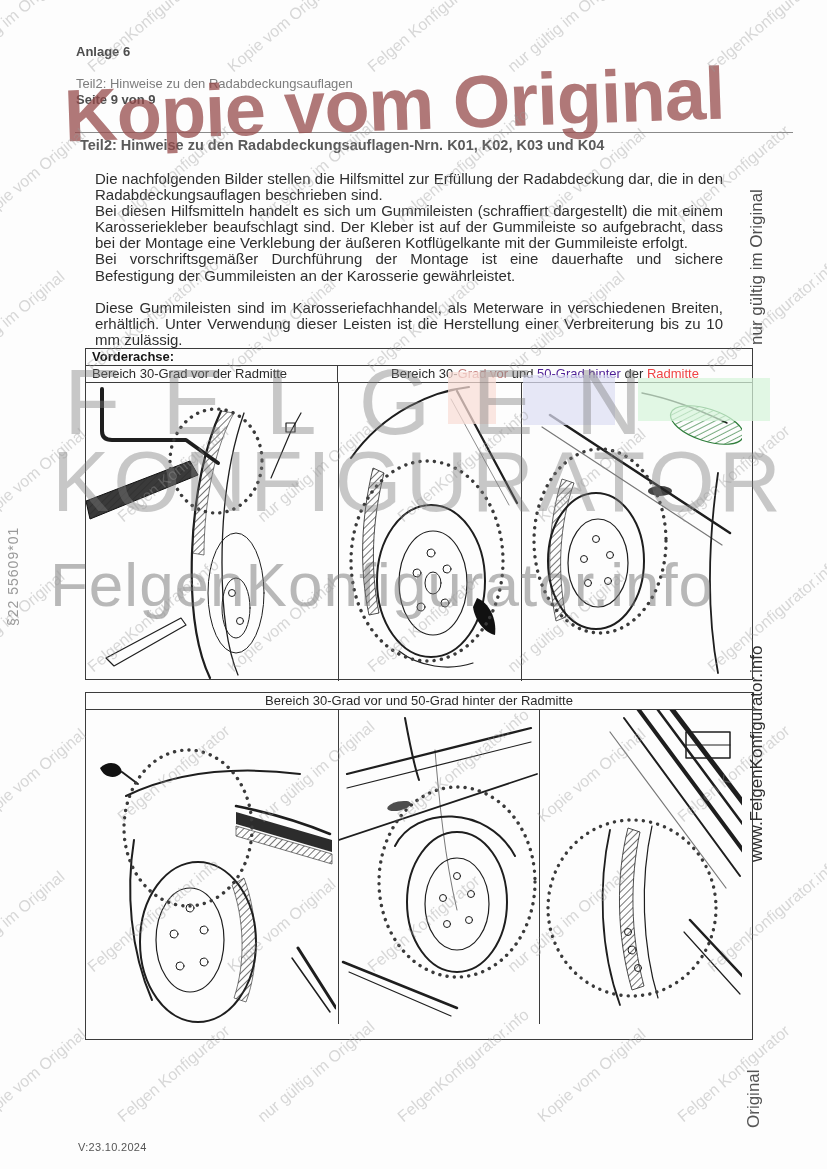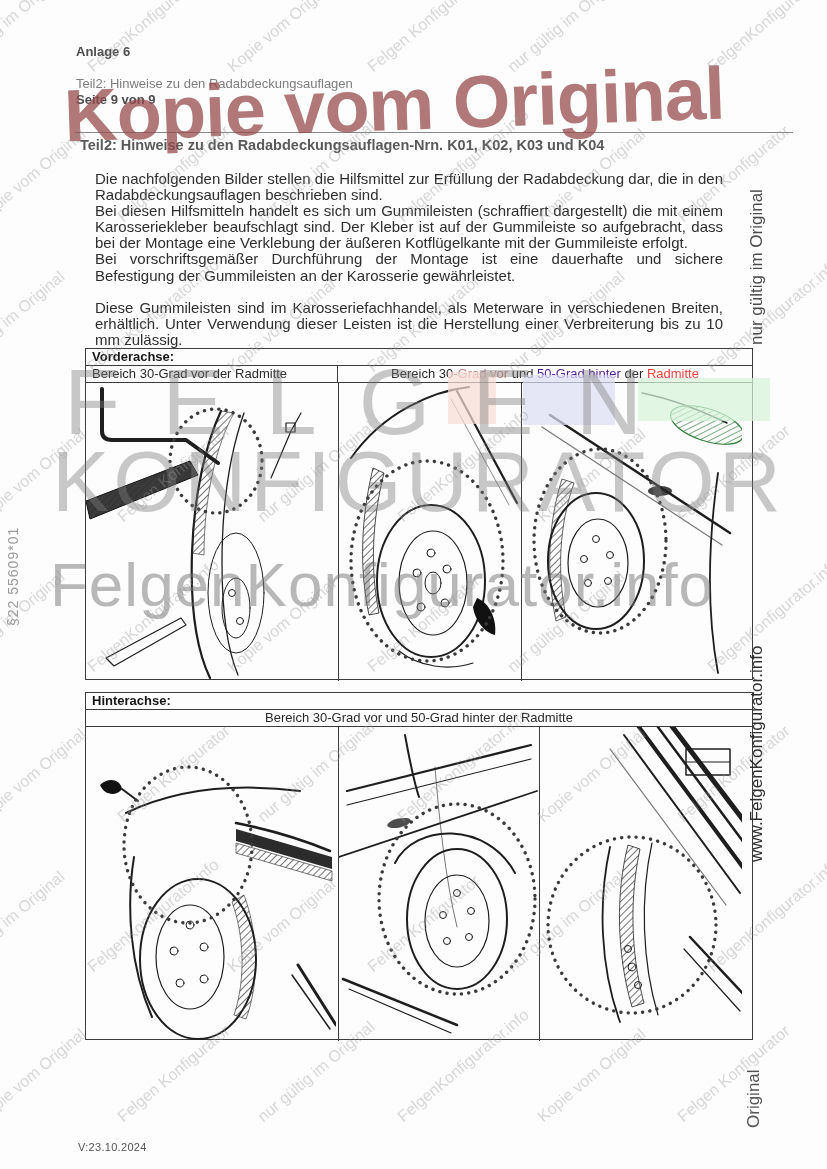--- a/index.html
+++ b/index.html
@@ -150,21 +150,20 @@
         <circle class="ink" cx="66" cy="200" r="3.5" stroke-width="1"></circle>
         <circle class="ink" cx="86" cy="198" r="3.5" stroke-width="1"></circle>
         <ellipse cx="138" cy="108" rx="12" ry="5" fill="#222" opacity="0.85"></ellipse>
         <path class="ink" d="M196,90 C186,160 184,225 196,290" stroke-width="1.8"></path>
         <ellipse class="dot-ellipse" cx="78" cy="158" rx="66" ry="92"></ellipse>
       </svg>
     </div>
   </div>
 
   <div class="section sec-rear">
-    <div class="sec-title">Hinterachse:</div>
     <div class="sec-headers">
       <div class="hcell-right">Bereich 30-Grad vor und  50-Grad hinter der Radmitte</div>
     </div>
     <div class="imgrow">
       <div class="vdiv" style="left:252px"></div>
       <div class="vdiv" style="left:453px"></div>
 
       <svg class="panel-svg" style="left:0" width="250" height="314" viewBox="0 0 250 314">
         <path d="M14,58 C22,50 34,52 36,62 C30,70 18,68 14,58 Z" fill="#111"></path>
         <path class="ink" d="M36,62 L52,74" stroke-width="2"></path>

